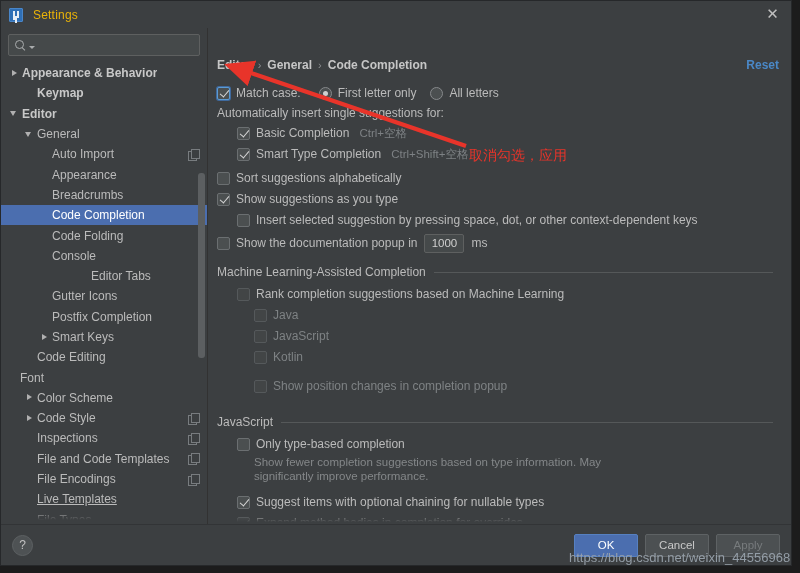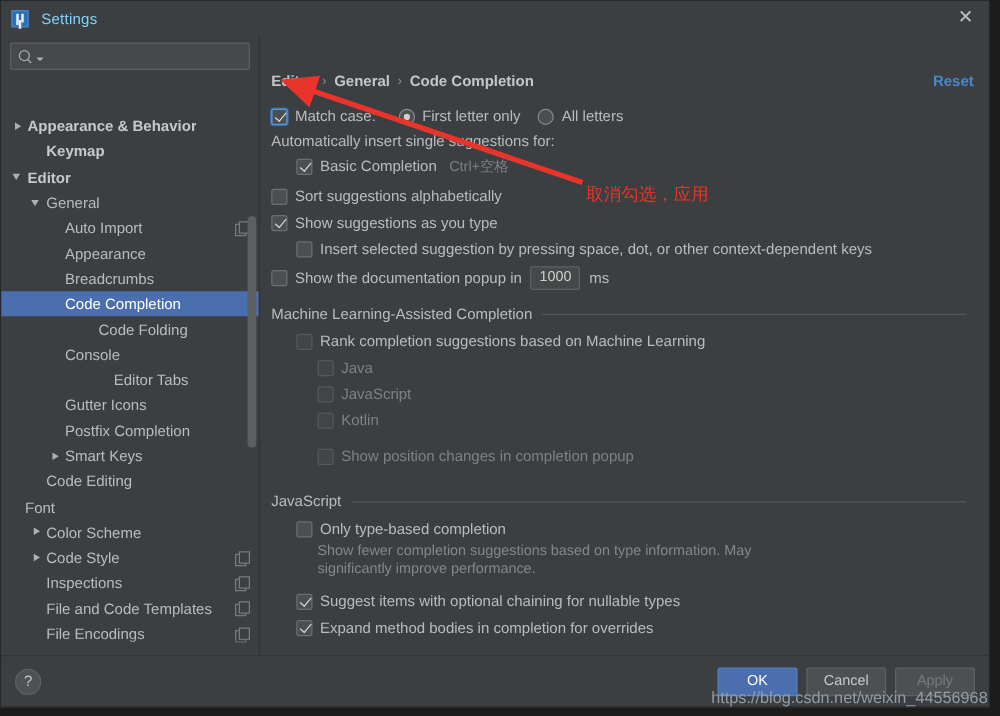--- a/index.html
+++ b/index.html
@@ -55,21 +55,21 @@
     content: "";
     position: absolute;
     left: 7px; top: 2px;
     width: 2px; height: 7px;
     background: #e8eef5;
     box-shadow: -2px 5px 0 0 #e8eef5;
   }
   .title-text {
     margin-left: 10px;
     font-size: 12px;
-    color: #7dd3fc;
+    color: #eab308;
     letter-spacing: .2px;
   }
   .win-close {
     position: absolute;
     right: 10px; top: 5px;
     width: 17px; height: 17px;
     color: #c0c0c0;
     font-size: 15px;
     line-height: 16px;
     text-align: center;
@@ -144,21 +144,20 @@
     font-size: 11.5px;
     font-family: inherit;
     margin-left: 4px;
   }
 
   .tree {
     flex: 1;
     overflow: hidden;
     position: relative;
     padding-top: 2px;
-    margin-top: 28px;
   }
   .tree-item {
     height: 20.3px;
     display: flex;
     align-items: center;
     font-size: 12px;
     color: #bbbbbb;
     white-space: nowrap;
     padding-right: 8px;
     cursor: default;
@@ -494,21 +493,21 @@
               <span class="tree-label">Appearance</span>
             </div>
             <div class="tree-item" style="padding-left: 38px;">
               <span class="arrow"></span>
               <span class="tree-label">Breadcrumbs</span>
             </div>
             <div class="tree-item sel" style="padding-left: 38px;">
               <span class="arrow"></span>
               <span class="tree-label">Code Completion</span>
             </div>
-            <div class="tree-item" style="padding-left: 16px; justify-content: center;">
+            <div class="tree-item" style="padding-left: 38px;">
               <span class="arrow"></span>
               <span class="tree-label">Code Folding</span>
             </div>
             <div class="tree-item" style="padding-left: 38px;">
               <span class="arrow"></span>
               <span class="tree-label">Console</span>
             </div>
             <div class="tree-item" style="padding-left: 38px; gap: 39px;">
               <span class="arrow"></span>
               <span class="tree-label">Editor Tabs</span>
@@ -593,20 +592,25 @@
           </div>
 
           <div class="plain-text">Automatically insert single suggestions for:</div>
 
           <div class="row indent1">
             <div class="cb checked"></div>
             <span class="lbl">Basic Completion</span>
             <span class="shortcut">Ctrl+空格</span>
           </div>
 
+          <div class="row indent1">
+            <div class="cb checked"></div>
+            <span class="lbl">Smart Type Completion</span>
+            <span class="shortcut">Ctrl+Shift+空格</span>
+          </div>
 
           <div class="row" style="margin-top:4px;">
             <div class="cb"></div>
             <span class="lbl">Sort suggestions alphabetically</span>
           </div>
 
           <div class="row">
             <div class="cb checked"></div>
             <span class="lbl">Show suggestions as you type</span>
           </div>

